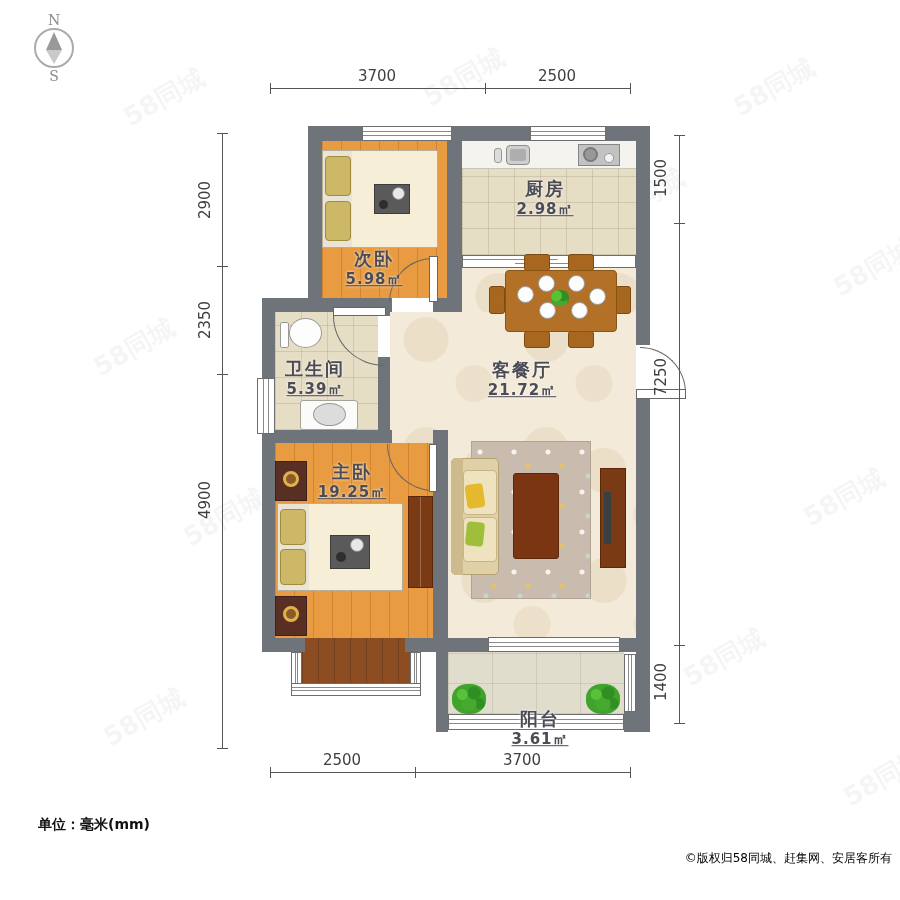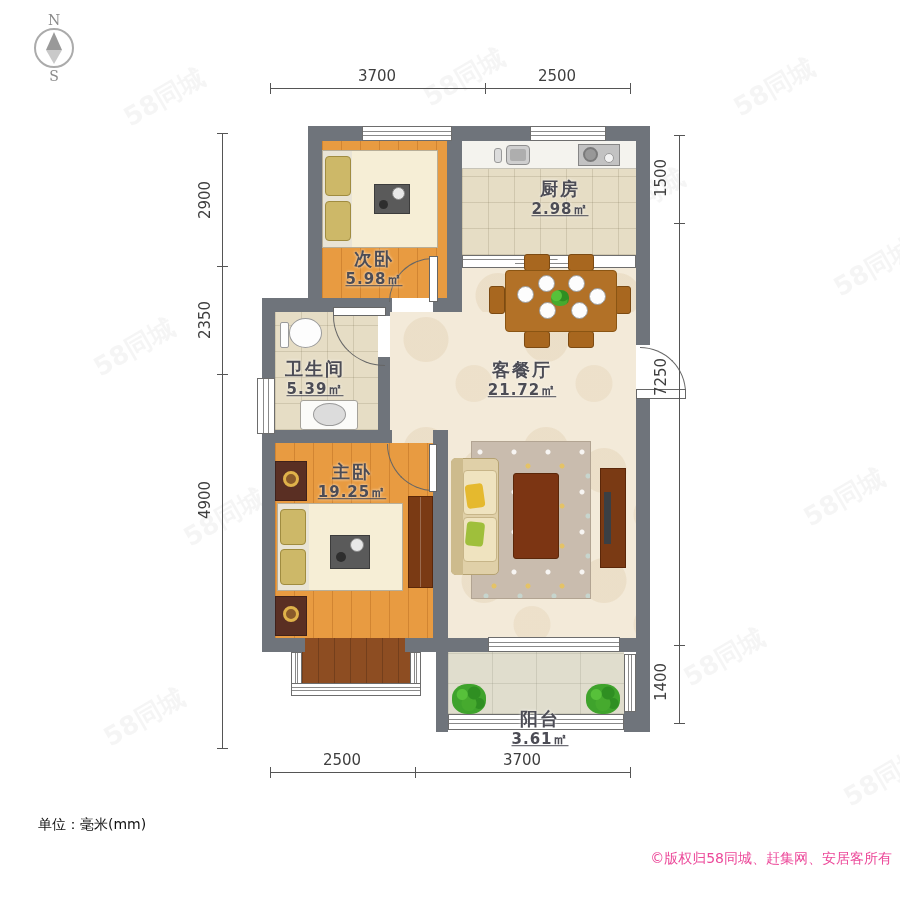--- a/index.html
+++ b/index.html
@@ -44,23 +44,23 @@
   .chair{position:absolute;background:#a8671f;border:1px solid #7c4a12;border-radius:3px;box-sizing:border-box;}
   .plant{position:absolute;border-radius:45%;
         background:radial-gradient(circle at 30% 35%,#57c13a 0 5px,transparent 6px),
                    radial-gradient(circle at 65% 30%,#2f8f22 0 6px,transparent 7px),
                    radial-gradient(circle at 50% 65%,#46aa2e 0 7px,transparent 8px),
                    radial-gradient(circle at 80% 65%,#2f8f22 0 5px,transparent 6px),
                    radial-gradient(circle at 20% 70%,#3fa32c 0 5px,transparent 6px),#3fa32c;}
   .wm{position:absolute;font-size:26px;color:var(--watermark,#999);opacity:.08;
         transform:rotate(-30deg);white-space:nowrap;font-weight:bold;pointer-events:none;}
   .footer-row{display:flex;}
-  .footer{position:absolute;left:38px;top:812px;font-size:14px;color:var(--footer-text,#111);line-height:1.75;}
+  .footer{position:absolute;left:38px;top:812px;font-size:14px;color:var(--footer-text,#111);line-height:1.75;font-weight:bold;}
   .footer .lbl{flex:none;}
-  .copyright{position:absolute;right:8px;top:850px;font-size:14px;color:#ec4899;}
+  .copyright{position:absolute;right:8px;top:850px;font-size:12px;color:#000000;}
   .compass{position:absolute;left:22px;top:12px;width:64px;height:78px;text-align:center;
         color:#8a8a8a;font-family:"DejaVu Serif","Liberation Serif",serif;}
   .compass-ring{position:absolute;left:12px;top:16px;width:40px;height:40px;border:2px solid #ababab;
         border-radius:50%;box-sizing:border-box;}
   .needle-n{position:absolute;left:24px;top:20px;width:0;height:0;
         border-left:8px solid transparent;border-right:8px solid transparent;border-bottom:18px solid #999;}
   .needle-s{position:absolute;left:24px;top:38px;width:0;height:0;
         border-left:8px solid transparent;border-right:8px solid transparent;border-top:14px solid #c9c9c9;}
   .compass-n{position:absolute;left:0;top:0;width:64px;font-size:14px;}
   .compass-s{position:absolute;left:0;top:56px;width:64px;font-size:14px;}
@@ -214,21 +214,21 @@
   <div class="furn" style="left:408px;top:496px;width:25px;height:92px;background:var(--dark-wood,#7a3a14);border:1px solid #5b2709;
        background-image:linear-gradient(rgba(255,255,255,.25),rgba(255,255,255,.25));background-size:1px 100%;background-position:50% 0;background-repeat:no-repeat"></div>
 
   <div class="plant" style="left:452px;top:684px;width:34px;height:30px"></div>
   <div class="plant" style="left:586px;top:684px;width:34px;height:30px"></div>
 
   <div class="room-label" style="left:374px;top:268px">
     <div class="rname">次卧</div>
     <div class="rarea">5.98㎡</div>
   </div>
-  <div class="room-label" style="left:560px;top:198px">
+  <div class="room-label" style="left:545px;top:198px">
     <div class="rname">厨房</div>
     <div class="rarea">2.98㎡</div>
   </div>
   <div class="room-label" style="left:315px;top:378px">
     <div class="rname">卫生间</div>
     <div class="rarea">5.39㎡</div>
   </div>
   <div class="room-label" style="left:522px;top:379px">
     <div class="rname">客餐厅</div>
     <div class="rarea">21.72㎡</div>

